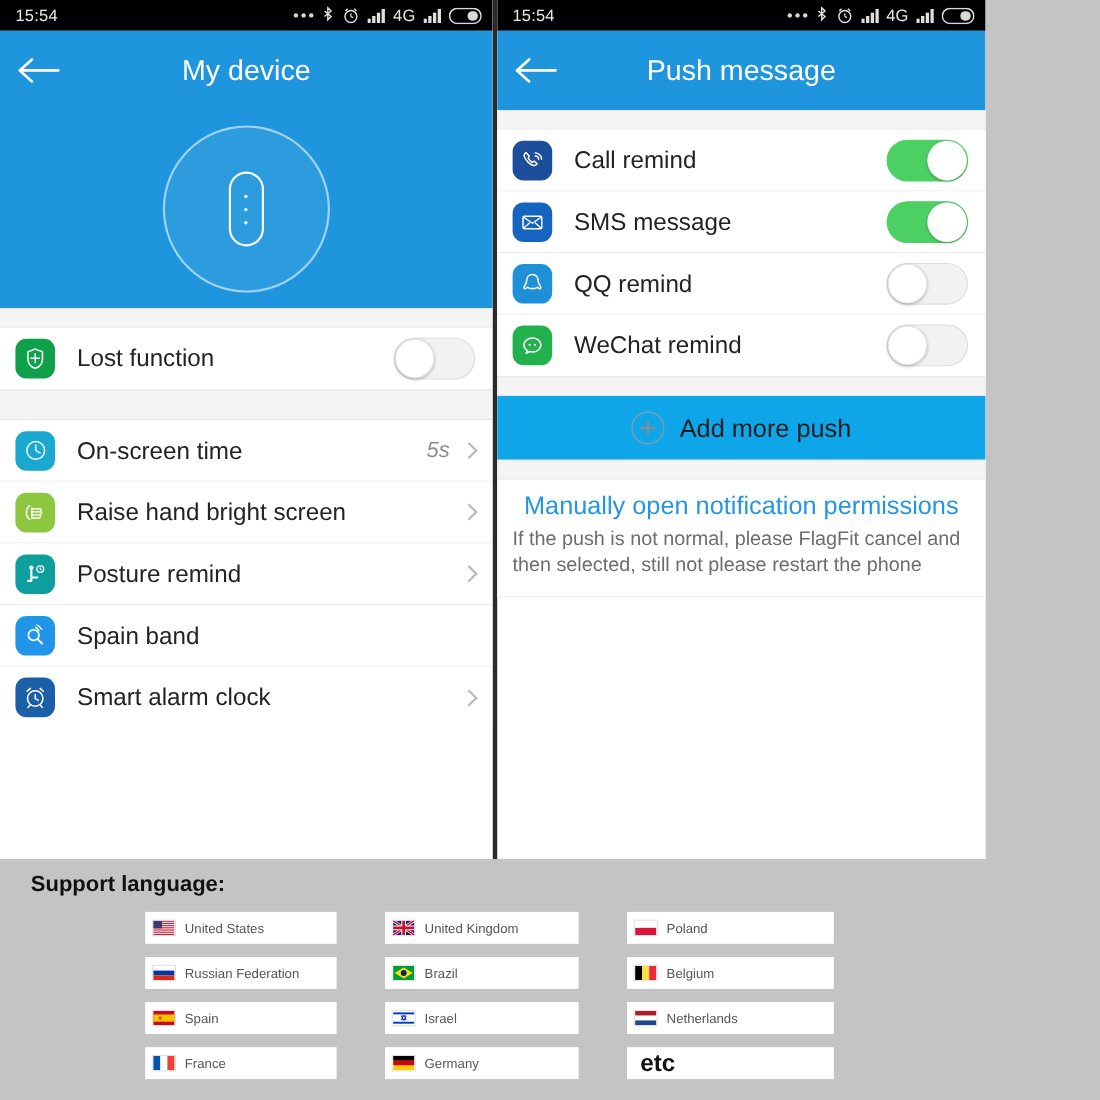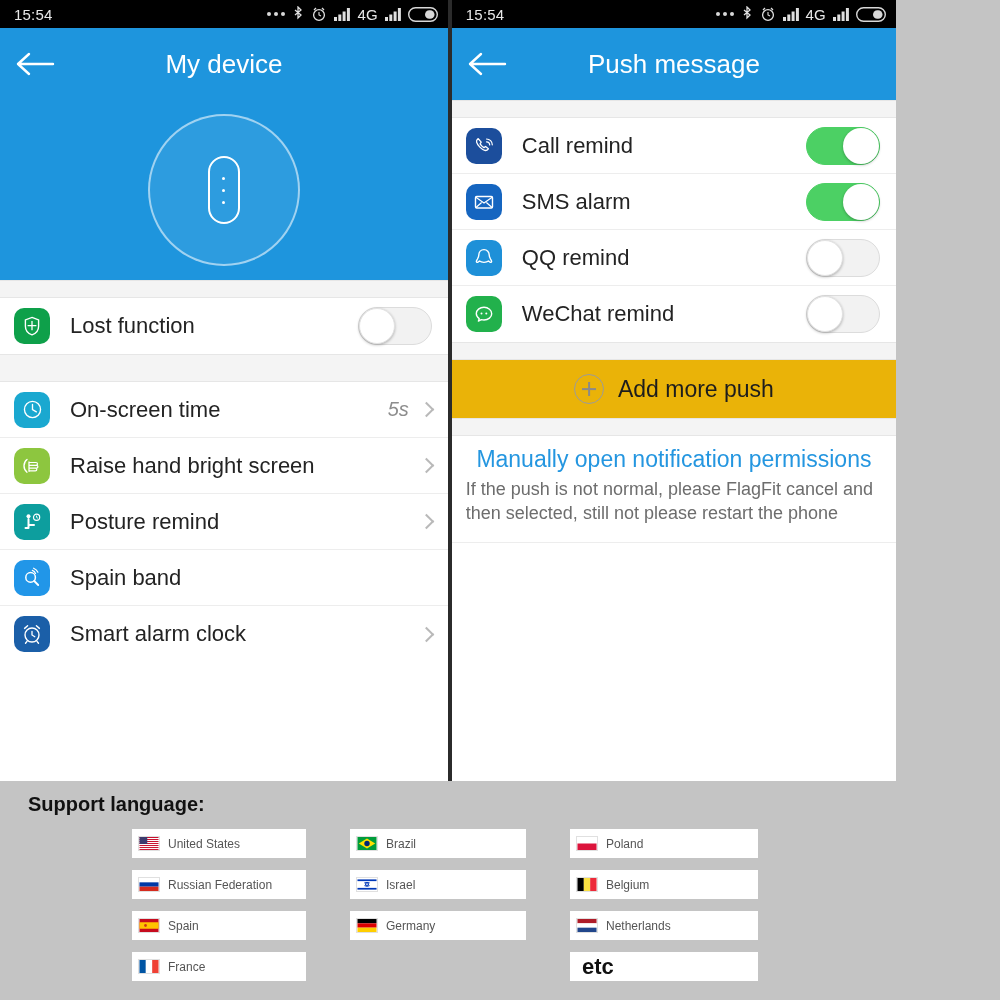--- a/index.html
+++ b/index.html
@@ -73,21 +73,21 @@
   .toggle.on  { background:#4cd064; border:1px solid #4cd064; }
   .toggle .knob {
     position:absolute; top:50%; transform:translateY(-50%);
     width:36px; height:36px; border-radius:50%; background:#fff;
     box-shadow:0 1px 3px rgba(0,0,0,.28);
   }
   .toggle.off .knob { left:0px; border:1px solid #e2e2e2; }
   .toggle.on  .knob { right:0px; }
 
   
-  .addrow { height:58px; background:#eab308; display:flex; align-items:center; justify-content:center; gap:14px; cursor:pointer; }
+  .addrow { height:58px; background:#0ea5e9; display:flex; align-items:center; justify-content:center; gap:14px; cursor:pointer; }
   .plus-circle { width:30px; height:30px; border-radius:50%; border:1.6px solid #9b9b9b; position:relative; }
   .plus-circle:before, .plus-circle:after { content:""; position:absolute; background:#8a8a8a; }
   .plus-circle:before { left:50%; top:7px; width:1.8px; height:14px; transform:translateX(-50%); }
   .plus-circle:after  { top:50%; left:7px; height:1.8px; width:14px; transform:translateY(-50%); }
   .addrow .txt { font-size:23px; color:#1d1d1d; }
 
   
   .perm { background:#fff; padding:10px 14px 16px 14px; border-bottom:1px solid #ededed; }
   .perm .link { display:block; text-align:center; color:#2496e0; font-size:23px; margin-bottom:4px; cursor:pointer; }
   .perm .note { font-size:18px; color:#6d6d6d; line-height:1.35; }
@@ -317,21 +317,21 @@
           </span>
       </div>
 
       <div class="row">
         <span class="ic" style="background:#1565c0">
           <svg width="24" height="24" viewBox="0 0 24 24">
               <rect x="3.5" y="6.5" width="17" height="11.5" rx="1.2" fill="none" stroke="#fff" stroke-width="1.4"></rect>
               <path d="M3.5 7l8.5 6 8.5-6M3.7 17.8l5.9-5.3M20.3 17.8l-5.9-5.3" fill="none" stroke="#fff" stroke-width="1.2"></path>
             </svg>
         </span>
-        <span class="label">SMS alarm</span>
+        <span class="label">SMS message</span>
         <span class="toggle on">
             <span class="knob"></span>
           </span>
       </div>
 
       <div class="row">
         <span class="ic" style="background:#1e90d8">
           <svg width="24" height="24" viewBox="0 0 24 24">
               <path d="M12 3.6c-3.1 0-5.2 2.4-5.2 5.5 0 1.6-.6 2.8-1.4 4-.7 1-1.1 1.9-1 2.6.1.7.8.9 1.6.5.5-.3 1.1-.7 1.5-1.1.9.8 2.6 1.3 4.5 1.3s3.6-.5 4.5-1.3c.4.4 1 .8 1.5 1.1.8.4 1.5.2 1.6-.5.1-.7-.3-1.6-1-2.6-.8-1.2-1.4-2.4-1.4-4 0-3.1-2.1-5.5-5.2-5.5z" fill="none" stroke="#fff" stroke-width="1.4" stroke-linejoin="round"></path>
             </svg>
@@ -419,20 +419,30 @@
             <rect x="7.33" width="7.34" height="15" fill="#fff"></rect>
             <rect x="14.67" width="7.33" height="15" fill="#ef4135"></rect>
           </svg>
         <span>France</span>
       </div>
     </div>
 
     <div class="lang-col c2">
       <div class="lang-item">
         <svg class="flag" viewBox="0 0 22 15">
+            <rect width="22" height="15" fill="#012169"></rect>
+            <path d="M0 0l22 15M22 0L0 15" stroke="#fff" stroke-width="3"></path>
+            <path d="M0 0l22 15M22 0L0 15" stroke="#c8102e" stroke-width="1.6"></path>
+            <path d="M11 0v15M0 7.5h22" stroke="#fff" stroke-width="5"></path>
+            <path d="M11 0v15M0 7.5h22" stroke="#c8102e" stroke-width="3"></path>
+          </svg>
+        <span>United Kingdom</span>
+      </div>
+      <div class="lang-item">
+        <svg class="flag" viewBox="0 0 22 15">
             <rect width="22" height="15" fill="#009c3b"></rect>
             <path d="M11 1.8L20.5 7.5 11 13.2 1.5 7.5z" fill="#ffdf00"></path>
             <circle cx="11" cy="7.5" r="3.1" fill="#002776"></circle>
           </svg>
         <span>Brazil</span>
       </div>
       <div class="lang-item">
         <svg class="flag" viewBox="0 0 22 15">
             <rect width="22" height="15" fill="#fff"></rect>
             <rect y="1.6" width="22" height="2" fill="#0038b8"></rect>

